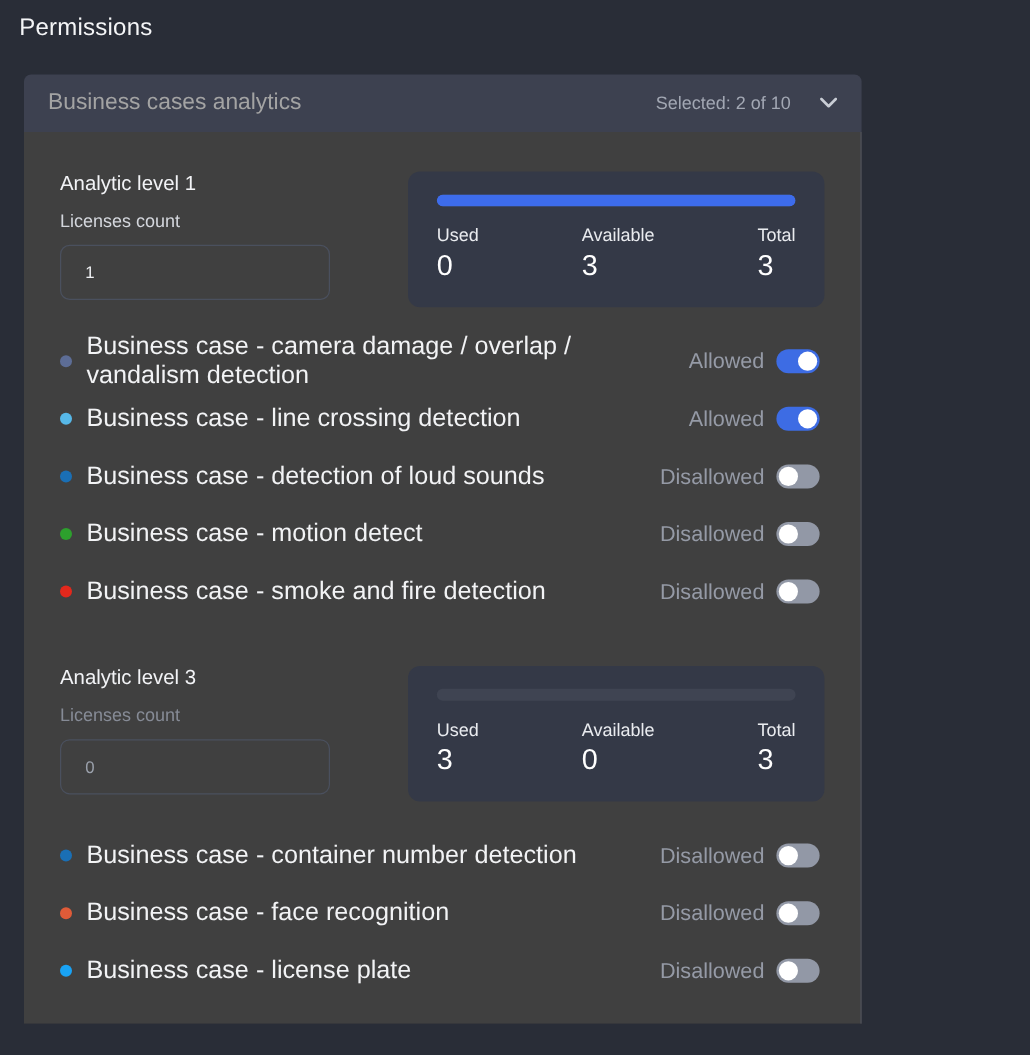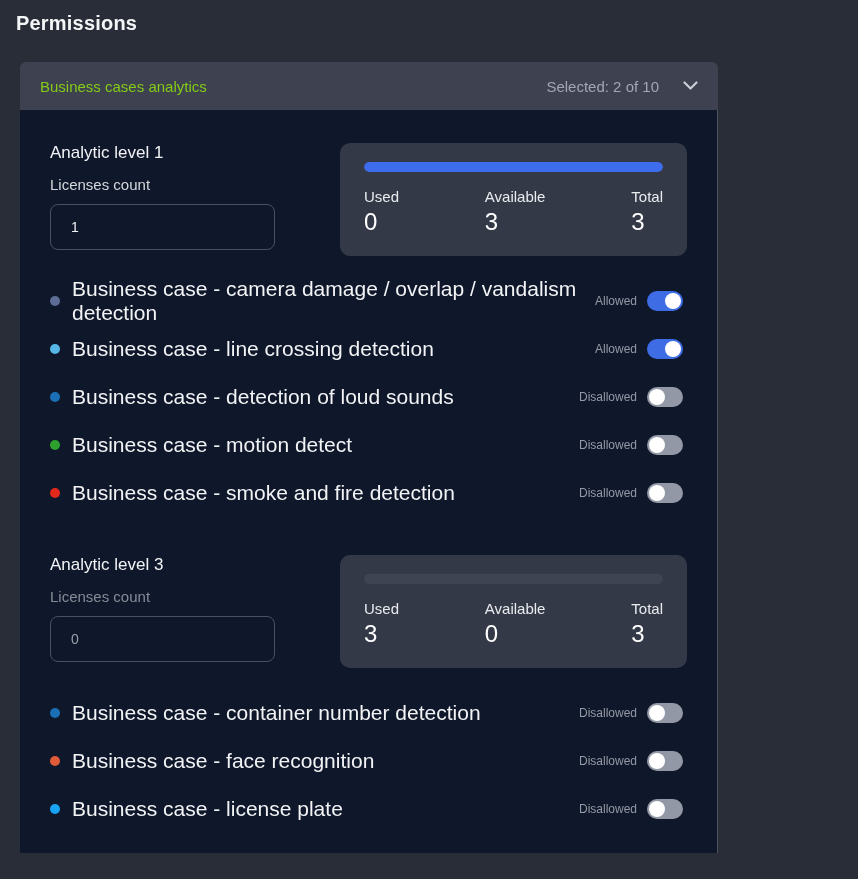--- a/index.html
+++ b/index.html
@@ -5,46 +5,46 @@
   * { box-sizing: border-box; margin: 0; padding: 0; }
   html, body {
     width: 858px; height: 879px;
     background: #292d37;
     font-family: "Liberation Sans", sans-serif;
     color: #f0f2f5;
     overflow: hidden;
   }
   .page-title {
     font-size: 20px;
-    font-weight: 700;
+    font-weight: 400;
     letter-spacing: 0.2px;
     padding: 12px 0 0 16px;
     color: #f4f5f7;
   }
   .panel {
     position: absolute;
     left: 20px; top: 62px;
     width: 698px;
     border-radius: 6px;
   }
   .panel-header {
     height: 48px;
     background: #3d4150;
     border-radius: 6px 6px 0 0;
     display: flex;
     align-items: center;
     justify-content: space-between;
     padding: 0 20px;
   }
-  .panel-header .title { font-size: 15px; color: #84cc16; }
+  .panel-header .title { font-size: 19px; color: #a3a3a3; }
   .panel-header .right { display: flex; align-items: center; gap: 24px; }
   .panel-header .selected { font-size: 15px; color: #a2a7b3; }
   .chevron { display: inline-block; line-height: 0; }
   .panel-body {
-    background: #0f172a;
+    background: #404040;
     border-right: 1px solid #4e525c;
     padding: 33px 30px 20px 30px;
   }
   .section-top {
     display: flex;
     justify-content: space-between;
     align-items: flex-start;
     margin-bottom: 21px;
   }
   .left-col { width: 280px; }
@@ -100,21 +100,21 @@
     align-items: center;
     height: 48px;
   }
   .dot {
     width: 10px; height: 10px;
     border-radius: 50%;
     margin-right: 12px;
     flex: none;
   }
   .case-label { flex: 1; font-size: 21px; color: #f2f3f5; }
-  .case-status { font-size: 12px; color: #959aa6; margin-right: 10px; }
+  .case-status { font-size: 18px; color: #959aa6; margin-right: 10px; }
   .toggle {
     width: 36px; height: 20px;
     border-radius: 10px;
     background: #9298a6;
     position: relative;
     flex: none;
     cursor: pointer;
     margin-right: 4px;
   }
   .toggle .knob {

